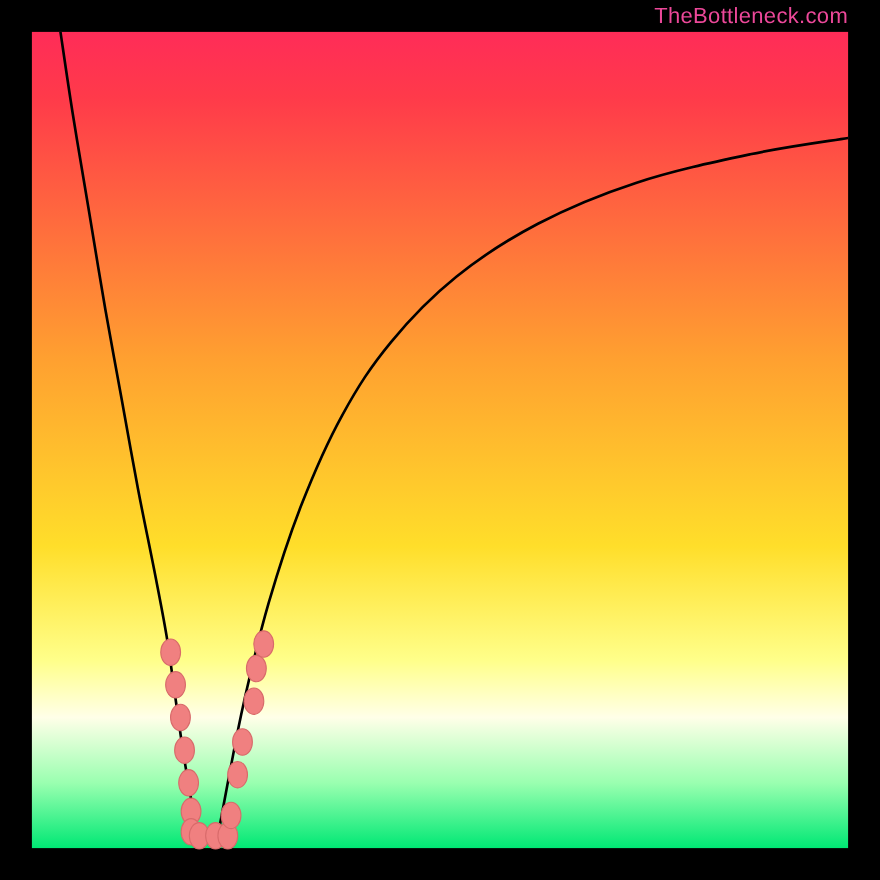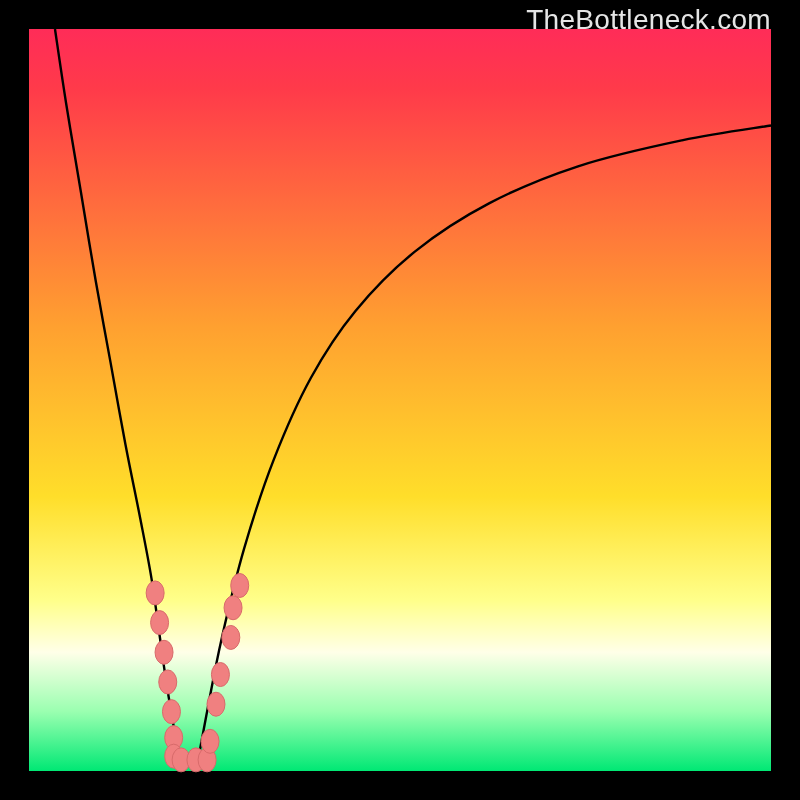--- a/index.html
+++ b/index.html
@@ -26,22 +26,22 @@
       var(--c-orange) 40%,
       var(--c-yellow) 63%,
       var(--c-paleyellow) 77%,
       var(--c-white) 84%,
       var(--c-palegreen) 92%,
       var(--c-green) 100%
     );
   }
   .watermark {
     position: absolute;
-    color: #e5e5e5;
-    font-size: 28px;
+    color: #ec4899;
+    font-size: 20px;
     letter-spacing: 0.3px;
     font-weight: 400;
     white-space: nowrap;
   }
   svg.overlay {
     position: absolute;
     left: 0;
     top: 0;
   }
 </style>

